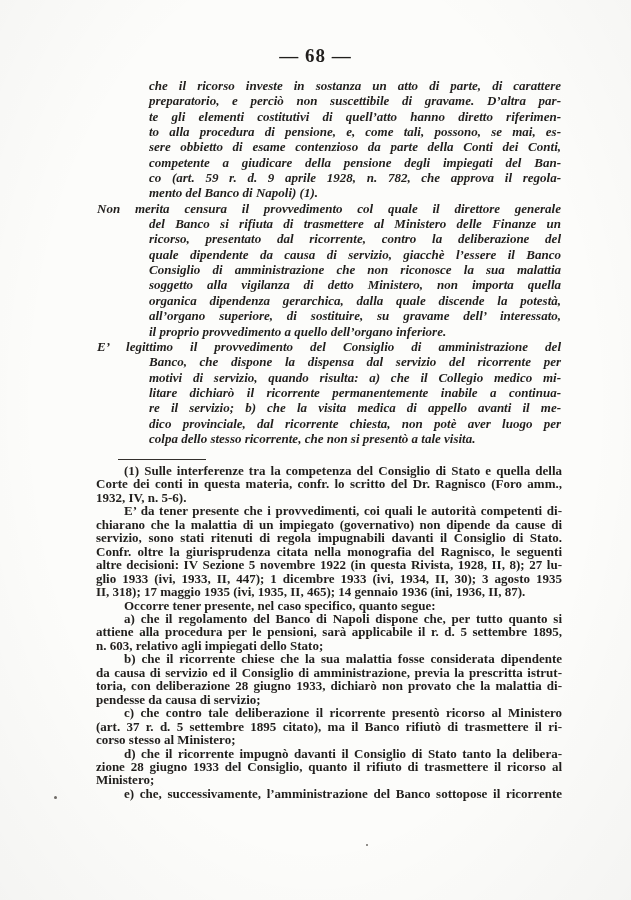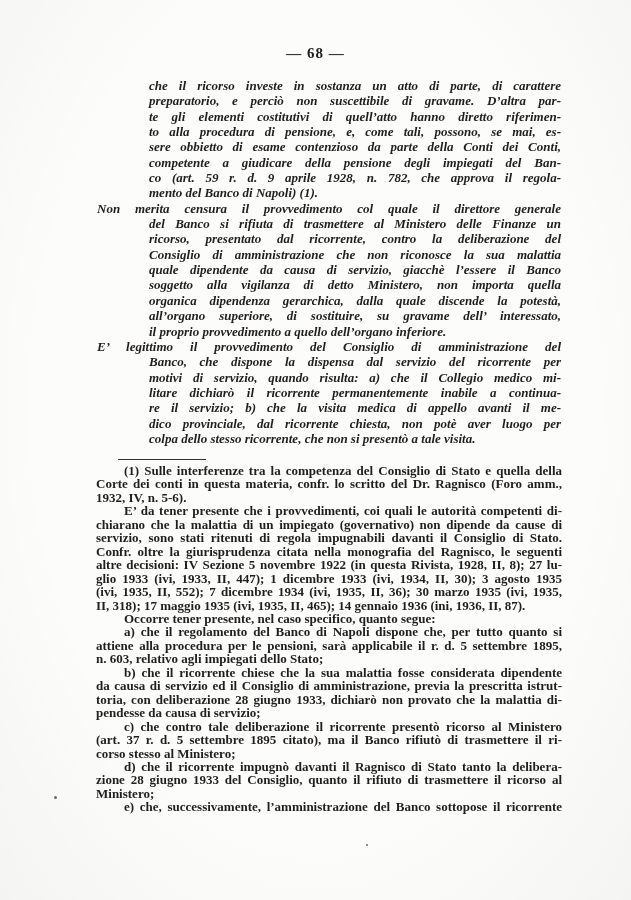--- a/index.html
+++ b/index.html
@@ -7,21 +7,21 @@
   html,body { margin:0; padding:0; }
   body { width:631px; height:900px; background:#efefec; }
   .page {
     position:relative; width:631px; height:900px; overflow:hidden;
     background: radial-gradient(ellipse at 50% 45%, rgba(0,0,0,0) 62%, rgba(0,0,0,0.03) 100%), var(--paper);
     font-family:"Liberation Serif","DejaVu Serif",serif;
     color:var(--ink);
   }
   .hdr {
     position:absolute; top:45px; left:0; right:0;
-    text-align:center; font-size:15px; font-weight:600; letter-spacing:1px;
+    text-align:center; font-size:19px; font-weight:600; letter-spacing:1px;
   }
   .main {
     position:absolute; left:97px; top:78px; width:464px;
     font-size:13px; line-height:15.35px; font-style:italic; font-weight:600;
   }
   .ln { white-space:nowrap; text-align:justify; text-align-last:justify; }
   .para.cont .ln { margin-left:52px; }
   .para.hang .ln { margin-left:52px; }
   .para.hang .ln:first-child { margin-left:0; }
   .para .ln:last-child { text-align-last:left; }
@@ -55,22 +55,22 @@
       <div class="ln">sere obbietto di esame contenzioso da parte della Conti dei Conti,</div>
       <div class="ln">competente a giudicare della pensione degli impiegati del Ban-</div>
       <div class="ln">co (art. 59 r. d. 9 aprile 1928, n. 782, che approva il regola-</div>
       <div class="ln">mento del Banco di Napoli) (1).</div>
     </div>
 
     <div class="para hang">
       <div class="ln">Non merita censura il provvedimento col quale il direttore generale</div>
       <div class="ln">del Banco si rifiuta di trasmettere al Ministero delle Finanze un</div>
       <div class="ln">ricorso, presentato dal ricorrente, contro la deliberazione del</div>
+      <div class="ln">quale dipendente da causa di servizio, giacchè l’essere il Banco</div>
       <div class="ln">Consiglio di amministrazione che non riconosce la sua malattia</div>
-      <div class="ln">quale dipendente da causa di servizio, giacchè l’essere il Banco</div>
       <div class="ln">soggetto alla vigilanza di detto Ministero, non importa quella</div>
       <div class="ln">organica dipendenza gerarchica, dalla quale discende la potestà,</div>
       <div class="ln">all’organo superiore, di sostituire, su gravame dell’ interessato,</div>
       <div class="ln">il proprio provvedimento a quello dell’organo inferiore.</div>
     </div>
 
     <div class="para hang">
       <div class="ln">E’ legittimo il provvedimento del Consiglio di amministrazione del</div>
       <div class="ln">Banco, che dispone la dispensa dal servizio del ricorrente per</div>
       <div class="ln">motivi di servizio, quando risulta: a) che il Collegio medico mi-</div>
@@ -92,21 +92,20 @@
       <div class="ln">1932, IV, n. 5-6).</div>
     </div>
 
     <div class="fnp">
       <div class="ln">E’ da tener presente che i provvedimenti, coi quali le autorità competenti di-</div>
       <div class="ln">chiarano che la malattia di un impiegato (governativo) non dipende da cause di</div>
       <div class="ln">servizio, sono stati ritenuti di regola impugnabili davanti il Consiglio di Stato.</div>
       <div class="ln">Confr. oltre la giurisprudenza citata nella monografia del Ragnisco, le seguenti</div>
       <div class="ln">altre decisioni: IV Sezione 5 novembre 1922 (in questa Rivista, 1928, II, 8); 27 lu-</div>
       <div class="ln">glio 1933 (ivi, 1933, II, 447); 1 dicembre 1933 (ivi, 1934, II, 30); 3 agosto 1935</div>
-      <div class="ln">(ivi, 1935, II, 552); 7 dicembre 1934 (ivi, 1935, II, 36); 30 marzo 1935 (ivi, 1935,</div>
       <div class="ln">II, 318); 17 maggio 1935 (ivi, 1935, II, 465); 14 gennaio 1936 (ini, 1936, II, 87).</div>
     </div>
 
     <div class="fnp">
       <div class="ln">Occorre tener presente, nel caso specifico, quanto segue:</div>
     </div>
 
     <div class="fnp">
       <div class="ln">a) che il regolamento del Banco di Napoli dispone che, per tutto quanto si</div>
       <div class="ln">attiene alla procedura per le pensioni, sarà applicabile il r. d. 5 settembre 1895,</div>
@@ -120,21 +119,21 @@
       <div class="ln">pendesse da causa di servizio;</div>
     </div>
 
     <div class="fnp">
       <div class="ln">c) che contro tale deliberazione il ricorrente presentò ricorso al Ministero</div>
       <div class="ln">(art. 37 r. d. 5 settembre 1895 citato), ma il Banco rifiutò di trasmettere il ri-</div>
       <div class="ln">corso stesso al Ministero;</div>
     </div>
 
     <div class="fnp">
-      <div class="ln">d) che il ricorrente impugnò davanti il Ragnisco di Stato tanto la delibera-</div>
+      <div class="ln">d) che il ricorrente impugnò davanti il Consiglio di Stato tanto la delibera-</div>
       <div class="ln">zione 28 giugno 1933 del Consiglio, quanto il rifiuto di trasmettere il ricorso al</div>
       <div class="ln">Ministero;</div>
     </div>
 
     <div class="fnp">
       <div class="ln force-just">e) che, successivamente, l’amministrazione del Banco sottopose il ricorrente</div>
     </div>
 
   </div>
 

